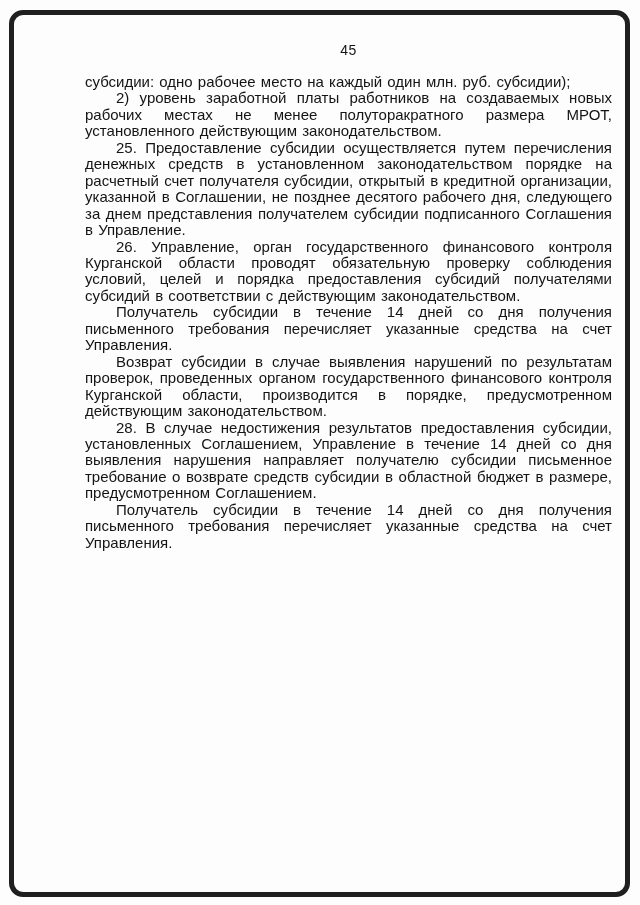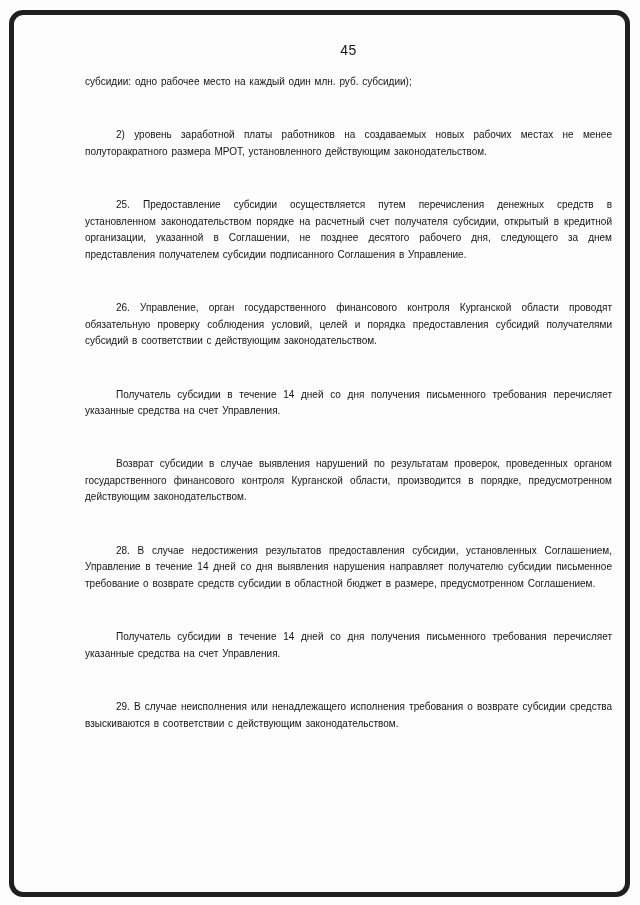--- a/index.html
+++ b/index.html
@@ -37,42 +37,40 @@
     color: #141414;
   }
   .page-number {
     text-align: center;
     font-size: 14px;
     margin: 0 0 16px 0;
     letter-spacing: 0.5px;
   }
   .body-text p {
     margin: 0;
-    font-size: 10px;
+    font-size: 15px;
     line-height: 16.45px;
     text-align: justify;
     word-spacing: 1px;
   }
   .body-text p.indent {
     text-indent: 31px;
-    margin-top: 37px;
   }
 </style>
 </head>
 <body>
 
 <div class="page">
   <div class="scan-frame"></div>
   <div class="content">
     <p class="page-number">45</p>
     <div class="body-text">
         <p class="">субсидии: одно рабочее место на каждый один млн. руб. субсидии);</p>
         <p class="indent">2) уровень заработной платы работников на создаваемых новых рабочих местах не менее полуторакратного размера МРОТ, установленного действующим законодательством.</p>
         <p class="indent">25. Предоставление субсидии осуществляется путем перечисления денежных средств в установленном законодательством порядке на расчетный счет получателя субсидии, открытый в кредитной организации, указанной в Соглашении, не позднее десятого рабочего дня, следующего за днем представления получателем субсидии подписанного Соглашения в Управление.</p>
         <p class="indent">26. Управление, орган государственного финансового контроля Курганской области проводят обязательную проверку соблюдения условий, целей и порядка предоставления субсидий получателями субсидий в соответствии с действующим законодательством.</p>
         <p class="indent">Получатель субсидии в течение 14 дней со дня получения письменного требования перечисляет указанные средства на счет Управления.</p>
         <p class="indent">Возврат субсидии в случае выявления нарушений по результатам проверок, проведенных органом государственного финансового контроля Курганской области, производится в порядке, предусмотренном действующим законодательством.</p>
         <p class="indent">28. В случае недостижения результатов предоставления субсидии, установленных Соглашением, Управление в течение 14 дней со дня выявления нарушения направляет получателю субсидии письменное требование о возврате средств субсидии в областной бюджет в размере, предусмотренном Соглашением.</p>
         <p class="indent">Получатель субсидии в течение 14 дней со дня получения письменного требования перечисляет указанные средства на счет Управления.</p>
-        <p class="indent">29. В случае неисполнения или ненадлежащего исполнения требования о возврате субсидии средства взыскиваются в соответствии с действующим законодательством.</p>
       </div>
   </div>
 </div>
 
 </body></html>

